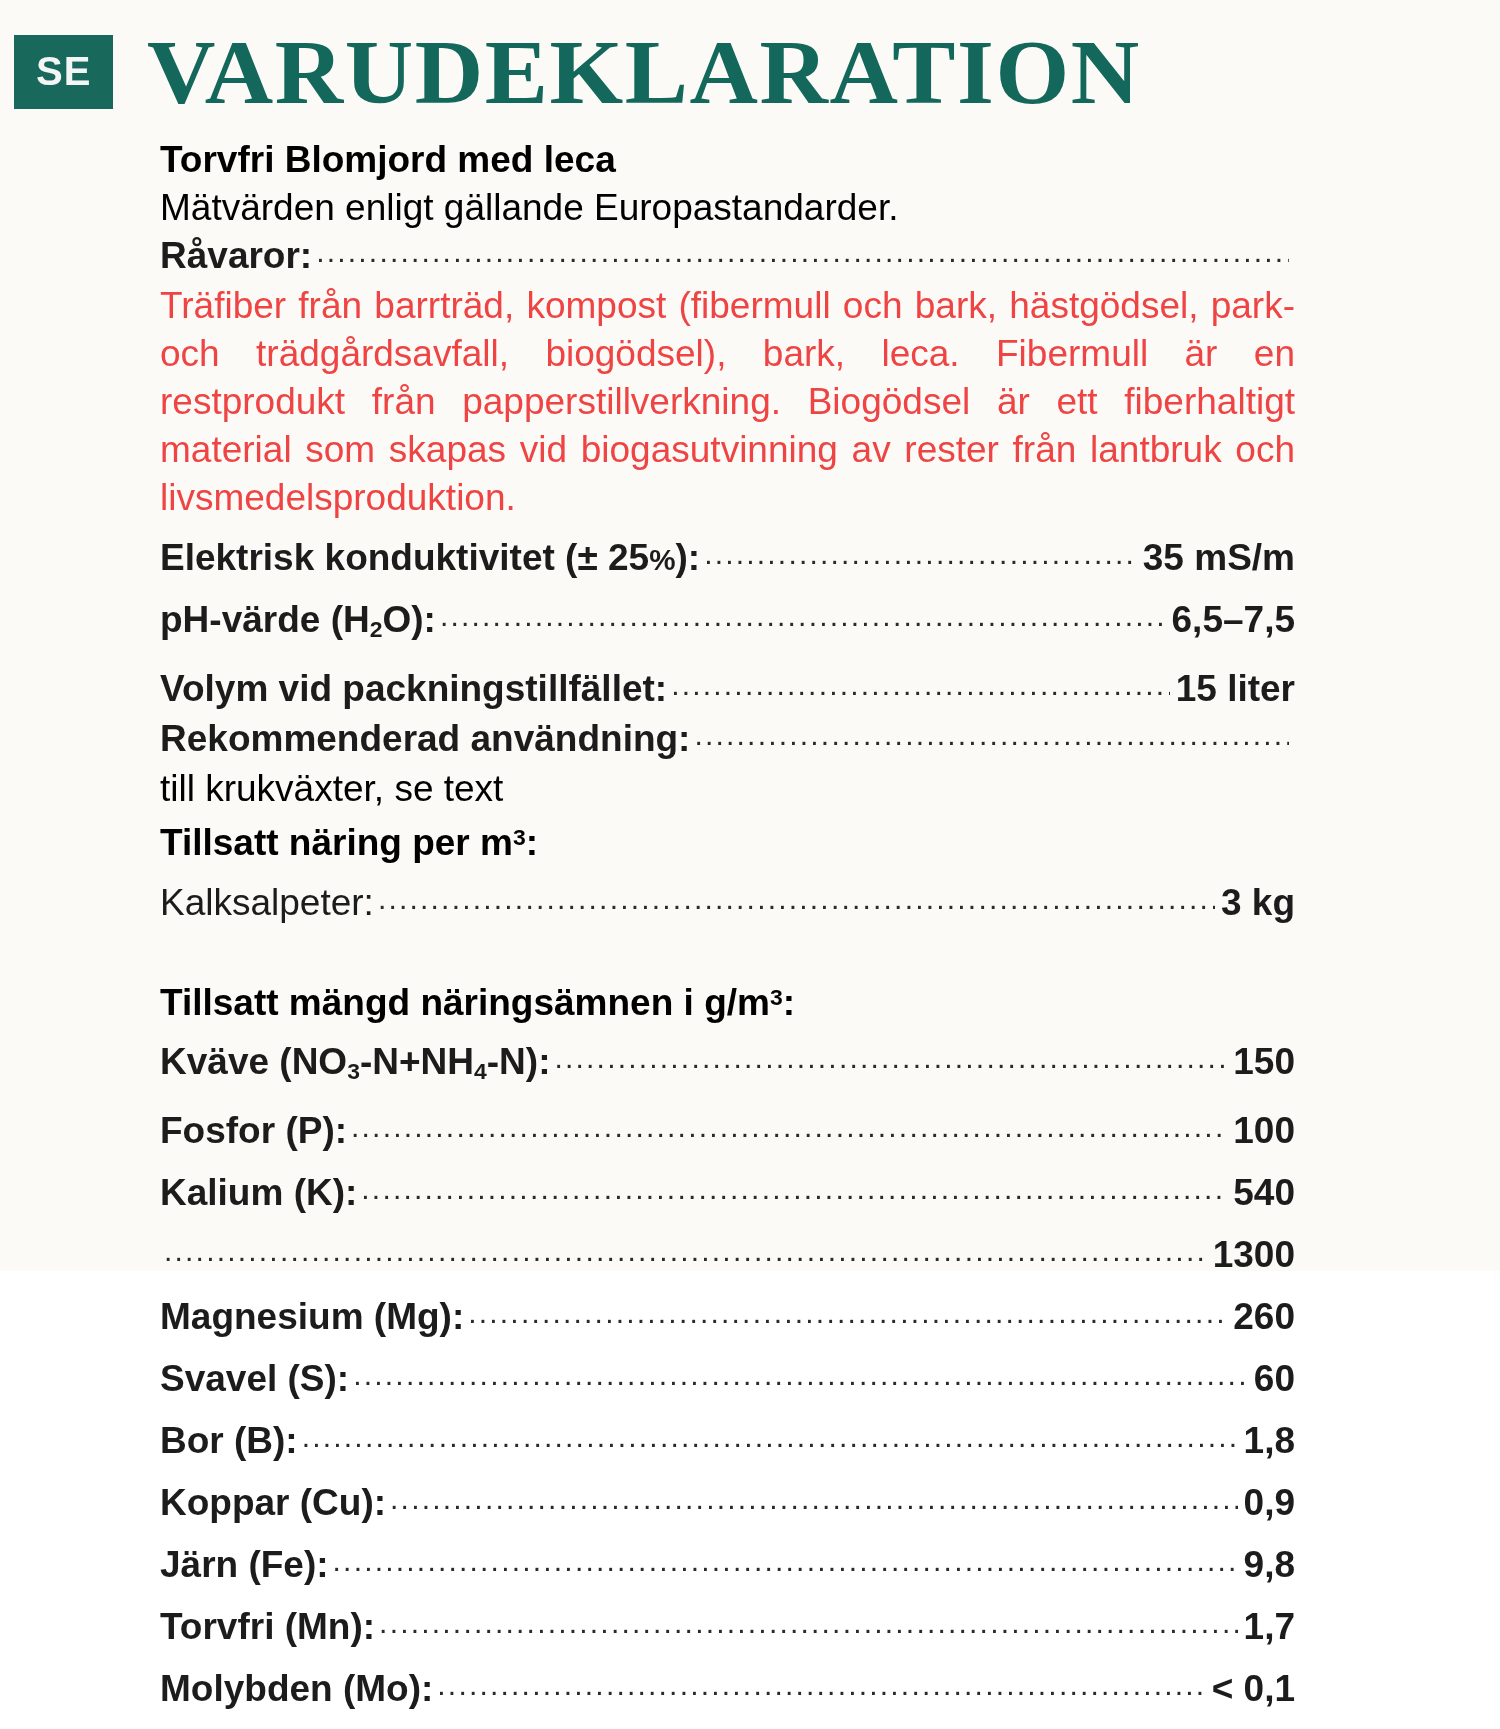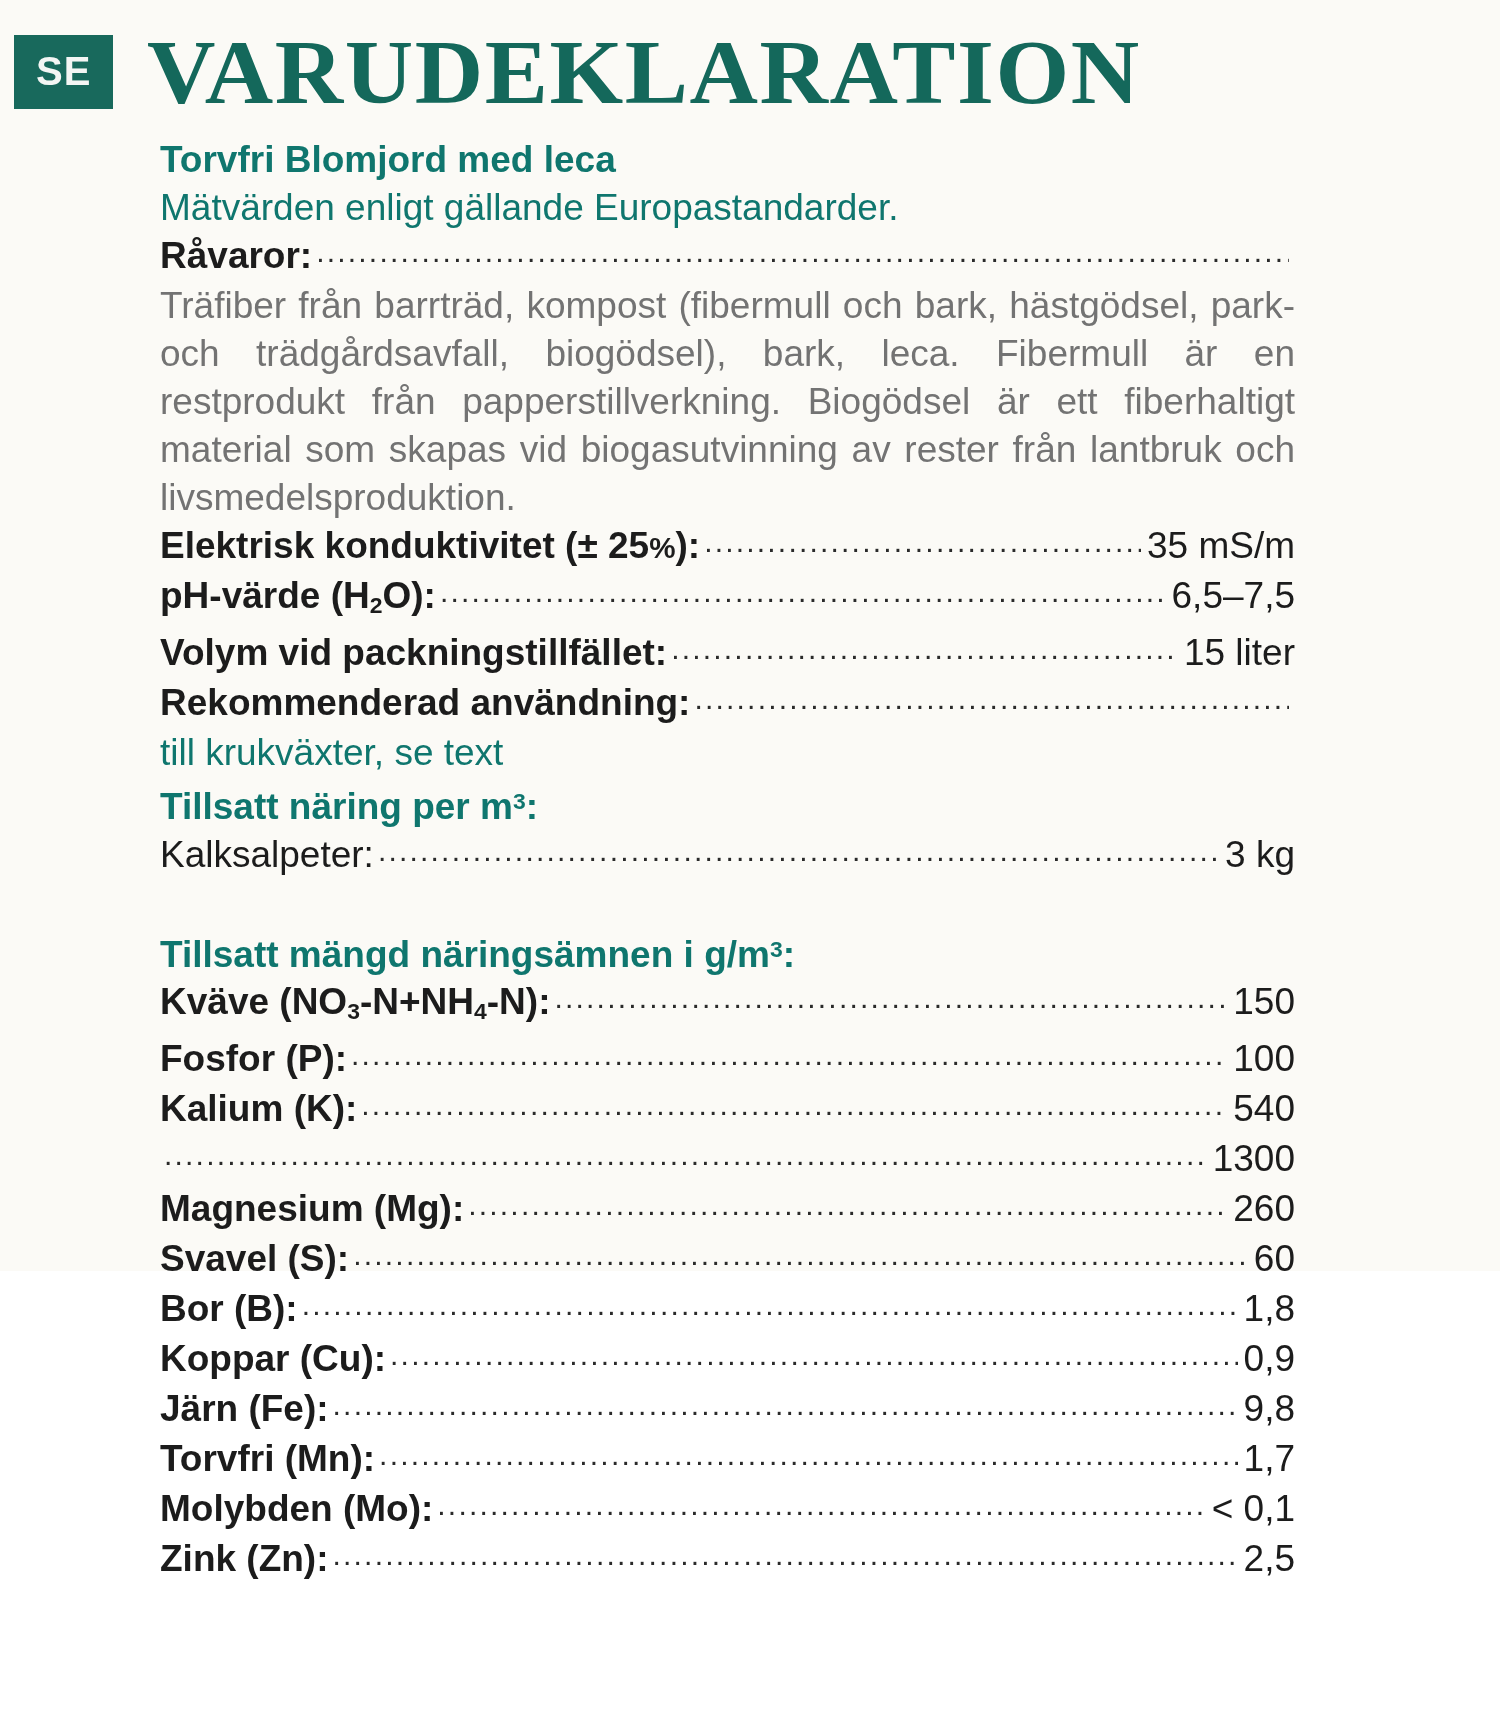--- a/index.html
+++ b/index.html
@@ -58,29 +58,29 @@
   
   .body {
     padding: 18px 30px 0 160px;
     width: 1500px;
     box-sizing: border-box;
   }
 
   .ln {
     font-size: 37px;
     line-height: 48px;
-    color: #0f766e;
+    color: #000000;
     white-space: nowrap;
   }
   .ln.bold { font-weight: bold; }
 
   .para {
     font-size: 37px;
     line-height: 48px;
-    color: #737373;
+    color: #ef4444;
     width: 1135px;
     text-align: justify;
   }
   .para.last-left { text-align: left; }
 
   
   .row {
     display: flex;
     align-items: baseline;
     width: 1135px;
@@ -102,22 +102,23 @@
     margin: 0 6px 0 4px;
     position: relative;
     top: -6px;
     color: #2a2a2a;
     font-size: 30px;
     letter-spacing: 2.2px;
   }
   .row .val {
     flex: 0 0 auto;
     white-space: nowrap;
-    font-weight: normal;
+    font-weight: bold;
     text-align: right;
+    margin-top: 12px;
   }
 
   .sub { font-size: 0.62em; vertical-align: -0.22em; }
   .sup { font-size: 0.62em; vertical-align: 0.42em; }
   .pct-small { font-size: 0.80em; }
 
   .spacer { height: 44px; }
 </style>
 </head>
 <body>

